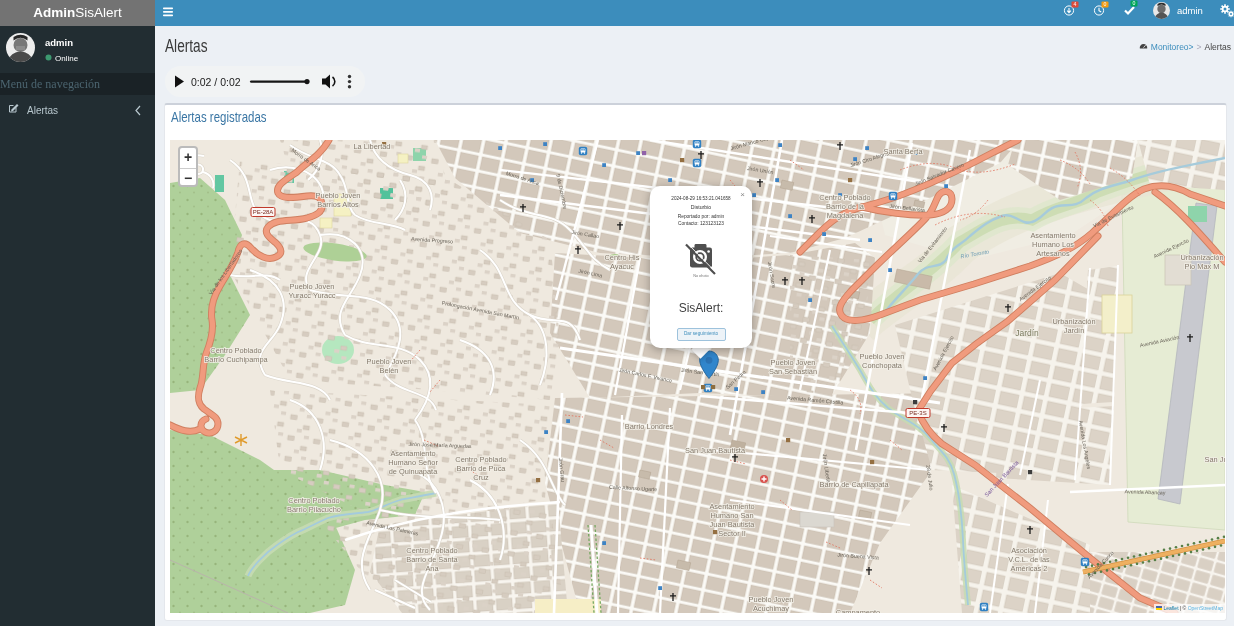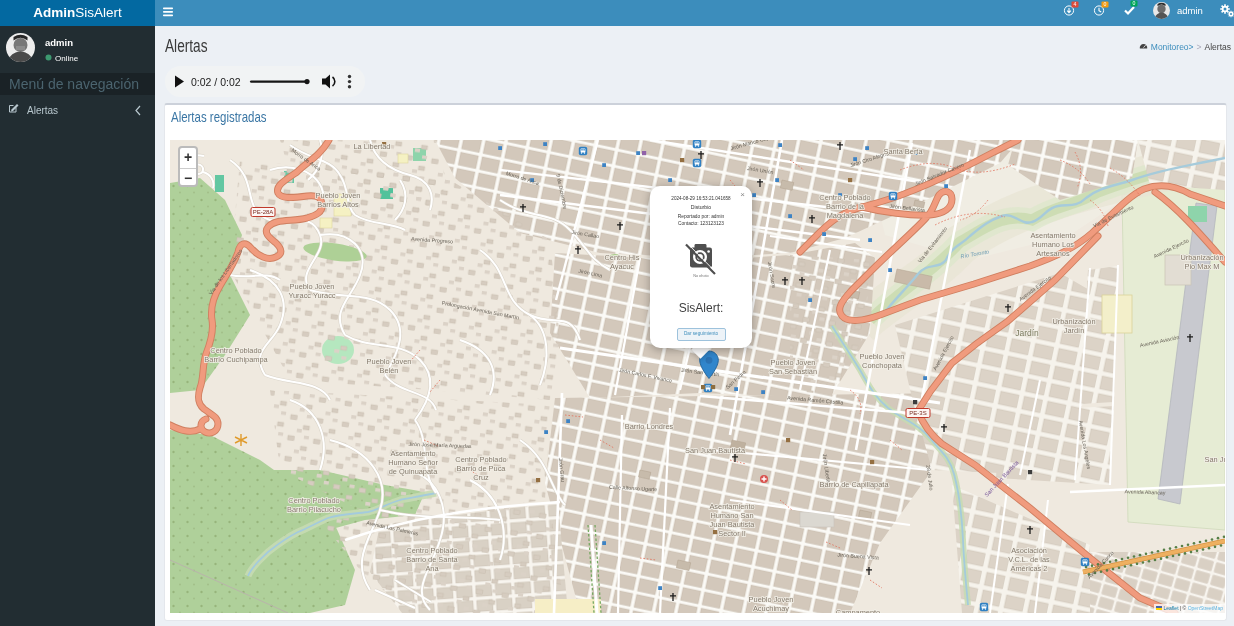--- a/index.html
+++ b/index.html
@@ -1,26 +1,26 @@
 <!DOCTYPE html>
 <html><head>
 <meta charset="utf-8">
 <style>
   html,body{margin:0;padding:0;}
   body{width:1234px;height:626px;position:relative;overflow:hidden;
        font-family:"Liberation Sans",sans-serif;background:#ecf0f5;}
   .abs{position:absolute;}
   
   #nav{position:absolute;top:0;left:0;width:1234px;height:26px;background:#3c8dbc;}
-  #brand{position:absolute;top:0;left:0;width:155px;height:26px;background:#0369a1;
+  #brand{position:absolute;top:0;left:0;width:155px;height:26px;background:#737373;
          color:#fff;font-size:13.5px;line-height:26px;text-align:center;}
   
   #side{position:absolute;top:26px;left:0;width:155px;height:600px;background:#222d32;}
   #mhead{position:absolute;top:73px;left:0;width:155px;height:22px;background:#1a2226;
-         color:#4b646f;font-size:14px;line-height:22px;padding-left:9px;box-sizing:border-box;}
+         color:#4b646f;font-size:12px;line-height:22px;padding-left:0;box-sizing:border-box;font-family:Liberation Serif, serif;}
   
   #h1{position:absolute;left:165px;top:36px;font-size:17.5px;color:#3a3a3a;transform:scaleX(0.78);transform-origin:0 0;}
   #crumb{position:absolute;right:3px;top:42px;font-size:8.5px;color:#444;}
   #crumb .lnk{color:#3c8dbc;}
   #crumb .sep{color:#aab;padding:0 3px;}
   
   #audio{position:absolute;left:165px;top:66px;width:200px;height:31px;background:#f1f3f4;border-radius:16px;}
   
   #box{position:absolute;left:164px;top:103px;width:1063px;height:518px;background:#fff;
        border:1px solid #e4e7ec;border-top:2px solid #ccd1da;border-radius:3px;box-sizing:border-box;}

